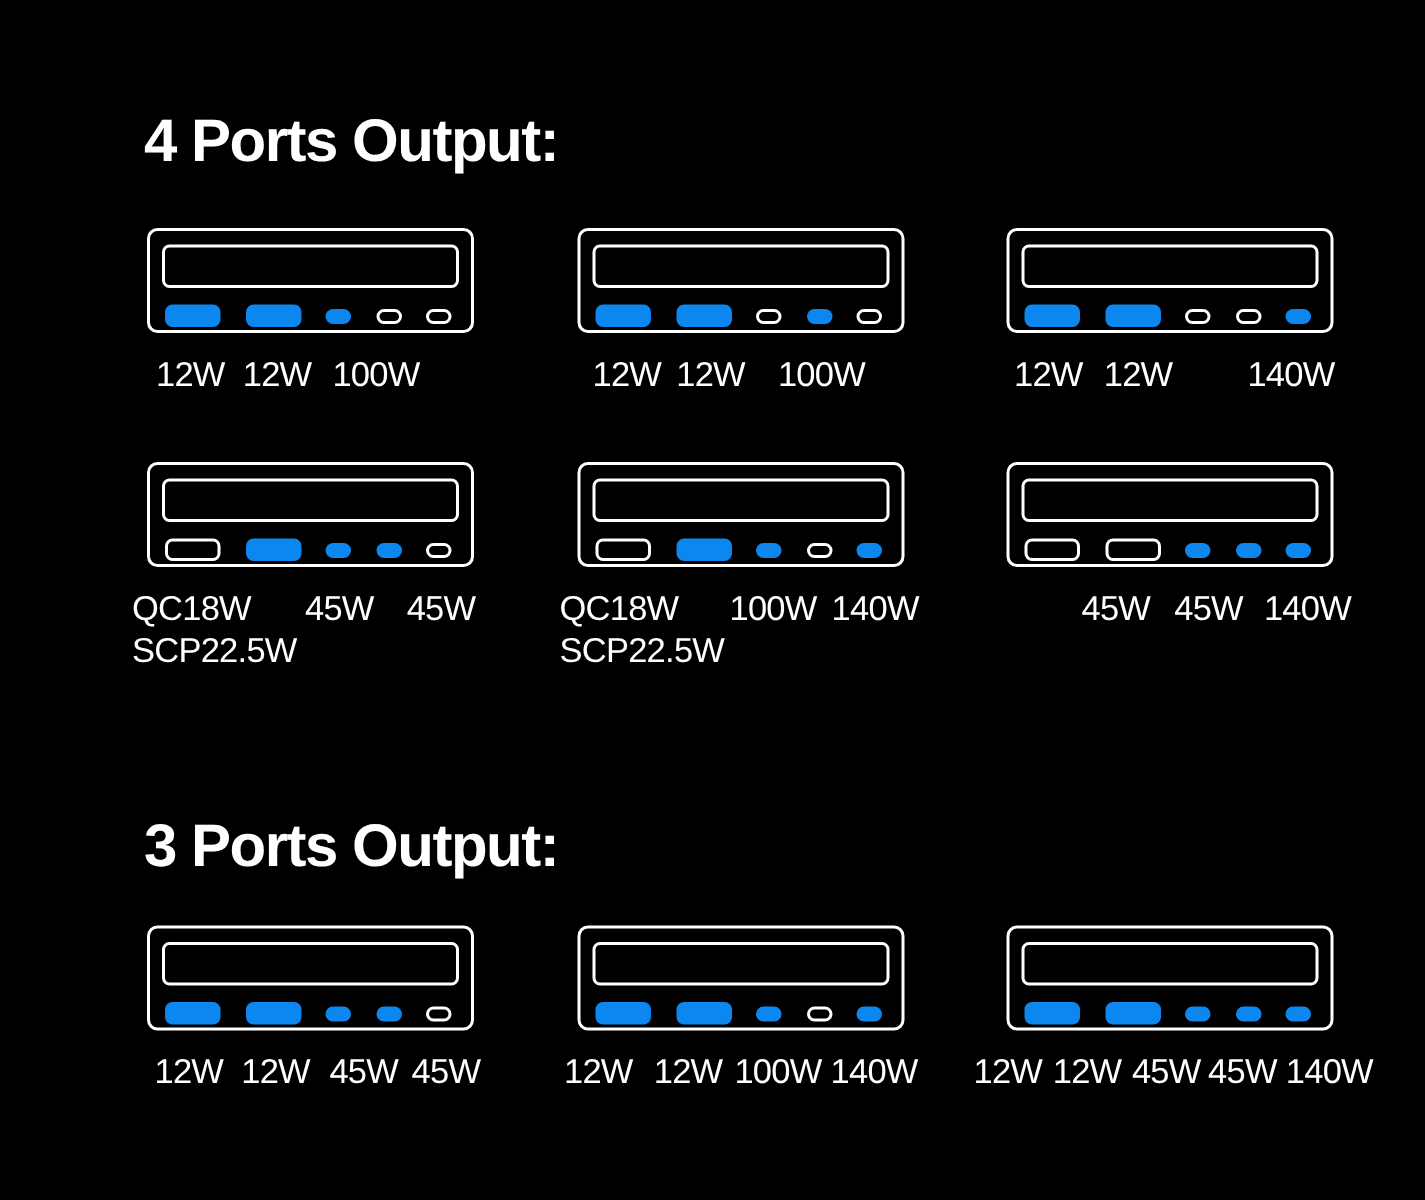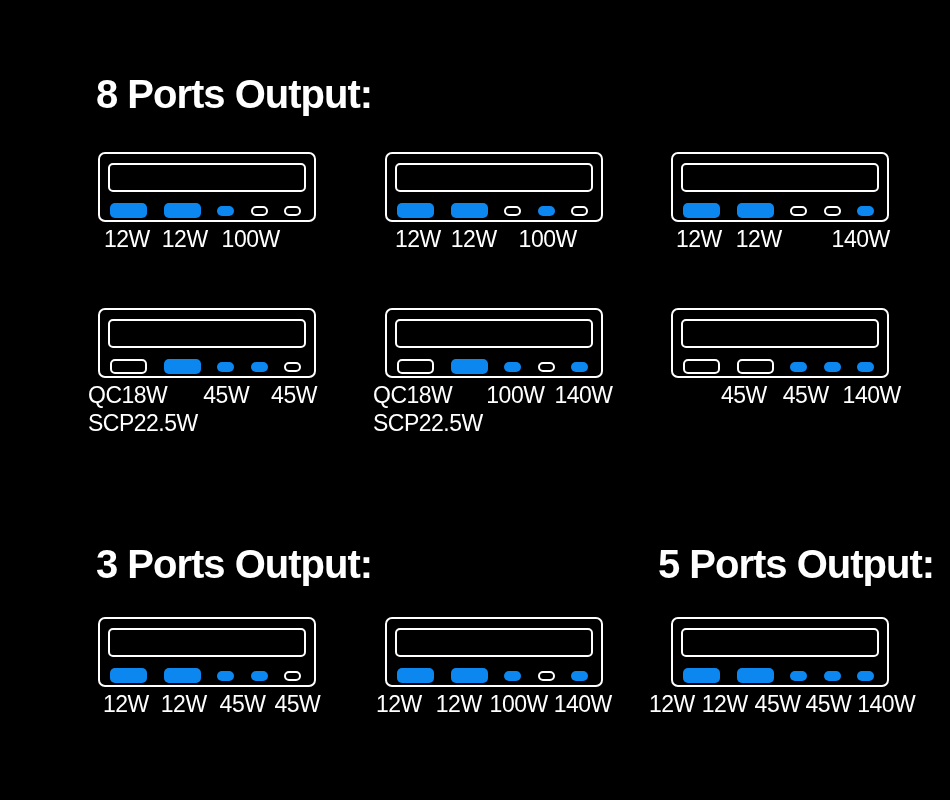--- a/index.html
+++ b/index.html
@@ -19,42 +19,41 @@
 
   .body-box{box-sizing:border-box;width:218px;height:70px;border:2px solid #fff;border-radius:7px;background:#000;}
   .outlet{box-sizing:border-box;margin:9px 8px 0 8px;height:29px;border:2px solid #fff;border-radius:5px;}
   .ports{display:flex;justify-content:space-between;align-items:center;margin:11px 13px 0 10px;height:15px;}
   .port{box-sizing:border-box;display:block;}
   .port.usb-a{width:37px;height:15px;border-radius:5px;}
   .port.usb-c{width:17px;height:10px;border-radius:6px;}
   .port.active{background:var(--blue,#0d87f0);}
   .port.inactive{border:2px solid #fff;background:transparent;}
 
-  .labels{margin-top:3px;color:#fff;font-size:23px;letter-spacing:-0.5px;line-height:28px;white-space:nowrap;}
+  .labels{margin-top:13px;color:#fff;font-size:23px;letter-spacing:-0.5px;line-height:28px;white-space:nowrap;}
   .line{display:flex;}
   .lbl{display:inline-block;}
 
   
   .dev-1 .line1{margin-left:6px}  .dev-1 .l2{margin-left:12px}.dev-1 .l3{margin-left:14px}
   .dev-2 .line1{margin-left:10px} .dev-2 .l2{margin-left:10px}.dev-2 .l3{margin-left:22px}
   .dev-3 .line1{margin-left:5px}  .dev-3 .l2{margin-left:14px}.dev-3 .l3{margin-left:50px}
   .dev-4 .line1,.dev-4 .line2{margin-left:-10px} .dev-4 .l2{margin-left:36px}.dev-4 .l3{margin-left:22px}
   .dev-5 .line1,.dev-5 .line2{margin-left:-12px} .dev-5 .l2{margin-left:34px}.dev-5 .l3{margin-left:10px}
   .dev-6 .line1{margin-left:50px} .dev-6 .l2{margin-left:16px}.dev-6 .l3{margin-left:14px}
   .dev-7 .line1{margin-left:5px}  .dev-7 .l2{margin-left:12px}.dev-7 .l3{margin-left:13px}.dev-7 .l4{margin-left:9px}
   .dev-8 .line1{margin-left:-9px} .dev-8 .l2{margin-left:14px}.dev-8 .l3{margin-left:8px}.dev-8 .l4{margin-left:6px}
   .dev-9 .line1{margin-left:-22px}.dev-9 .l2{margin-left:7px}.dev-9 .l3{margin-left:7px}.dev-9 .l4{margin-left:5px}.dev-9 .l5{margin-left:6px}
 </style>
 </head>
 <body>
 
 <div class="canvas">
-  <h2 class="heading" id="h3ports">8 Ports Output:</h2>
+  <h2 class="heading" id="h3ports">4 Ports Output:</h2>
   <h2 class="heading" id="h4ports">3 Ports Output:</h2>
-  <h2 class="heading" id="h5ports">5 Ports Output:</h2>
   <div id="devices">
       <div class="device dev-1">
         <div class="body-box">
           <div class="outlet"></div>
           <div class="ports">
             <span class="port usb-a active"></span>
             <span class="port usb-a active"></span>
             <span class="port usb-c active"></span>
             <span class="port usb-c inactive"></span>
             <span class="port usb-c inactive"></span>

